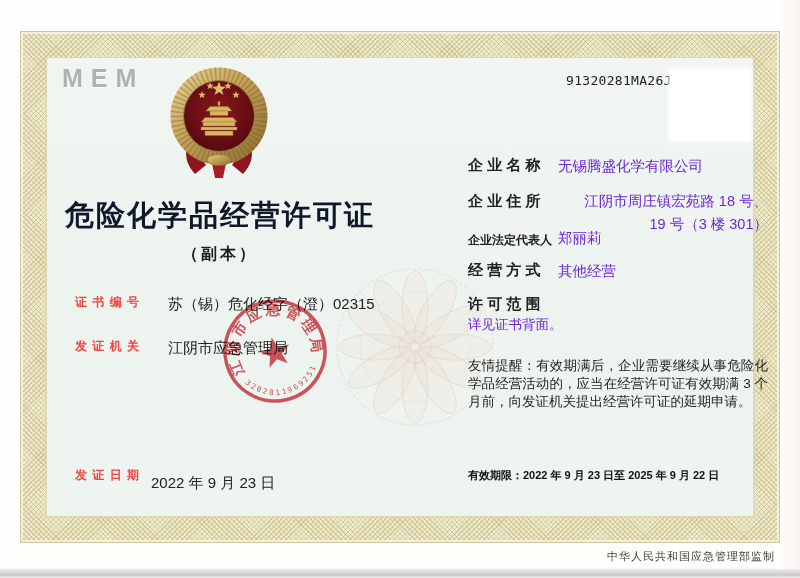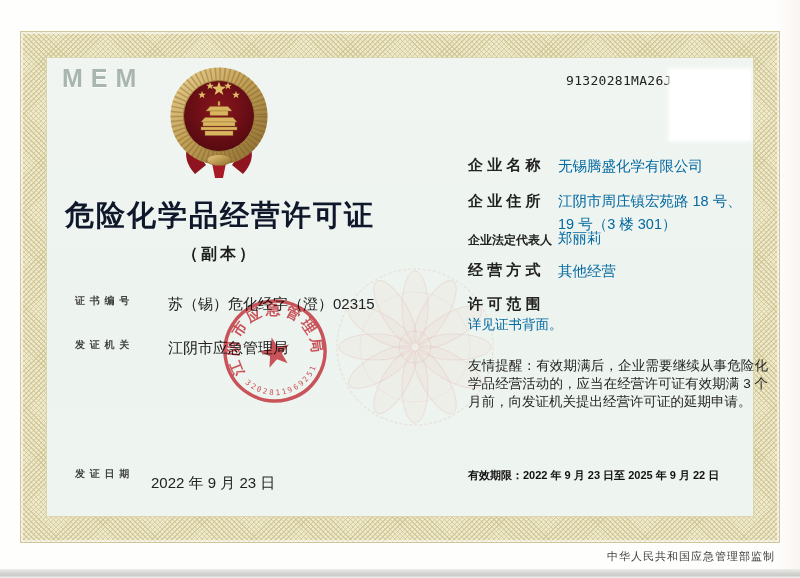--- a/index.html
+++ b/index.html
@@ -35,25 +35,25 @@
     text-shadow:0 1px 0 rgba(255,255,255,.8);}
 
   .emblem{position:absolute;left:168px;top:64px;z-index:3;}
 
   .title{position:absolute;left:55px;top:196px;width:330px;z-index:3;
     text-align:center;font-family:"Liberation Serif",serif;
     font-size:29px;font-weight:bold;letter-spacing:2px;color:#0f172a;}
   .subtitle{position:absolute;left:55px;top:244px;width:330px;z-index:3;
     text-align:center;font-size:16px;font-weight:bold;letter-spacing:3px;color:#1d1d1d;}
 
-  .lbl-l{position:absolute;z-index:3;font-size:10px;font-weight:bold;color:#404040;letter-spacing:1px;}
+  .lbl-l{position:absolute;z-index:3;font-size:12px;font-weight:bold;color:#ef4444;letter-spacing:1px;}
   .val-l{position:absolute;z-index:3;font-size:15px;color:#222;}
 
   .lbl-r{position:absolute;z-index:3;font-size:15px;font-weight:bold;color:#222;}
-  .val-r{position:absolute;z-index:3;font-size:14.5px;color:#0369a1;}
+  .val-r{position:absolute;z-index:3;font-size:14.5px;color:#6d28d9;text-align:right;}
   .lbl-r.small{font-size:12px;}
 
   .credit-label{position:absolute;left:468px;top:72px;z-index:3;font-size:13.5px;font-weight:bold;color:#222;}
   .credit-value{position:absolute;left:566px;top:73px;z-index:3;font-size:13px;color:#222;
     font-family:"DejaVu Sans Mono",monospace;letter-spacing:.3px;}
 
   .blank-patch{position:absolute;left:670px;top:70px;width:80px;height:70px;background:#ffffff;z-index:3;
     box-shadow:0 0 4px 2px rgba(255,255,255,.9);}
 
   .addr-line{line-height:23px;}

